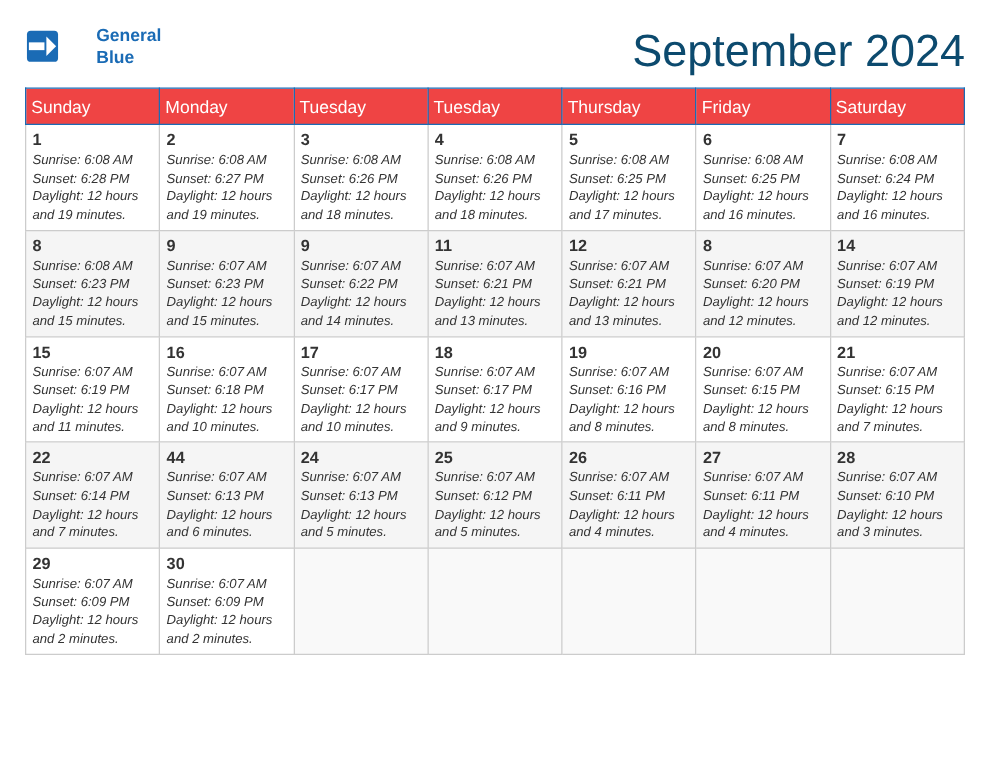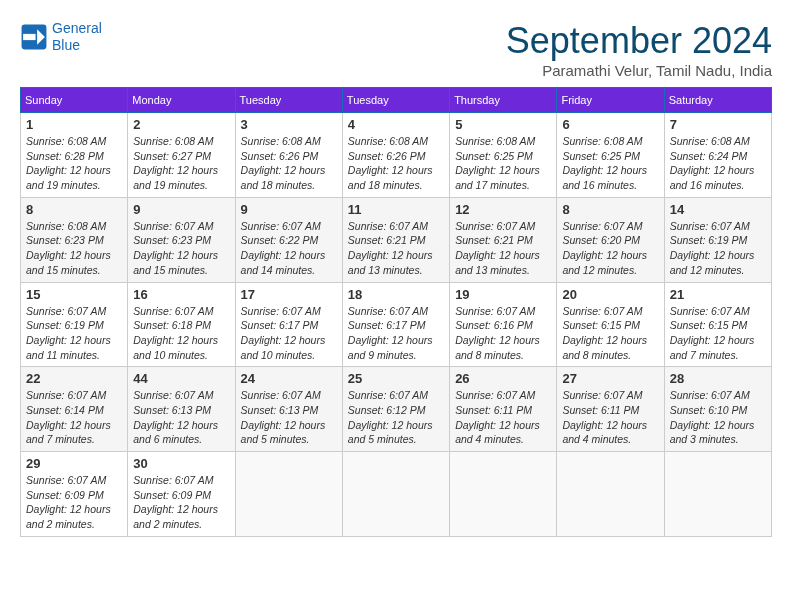--- a/index.html
+++ b/index.html
@@ -16,23 +16,24 @@
       justify-content: space-between;
       margin-bottom: 8px;
     }
     .logo {
       display: flex;
       align-items: center;
       gap: 4px;
     }
     .logo-text {
       font-size: 14px;
-      font-weight: normal;
+      font-weight: bold;
       color: #333;
       line-height: 1.2;
+      margin-left: 25px;
     }
     .logo-text span {
       color: #1a6bb5;
     }
     .logo-icon {
       width: 28px;
       height: 28px;
     }
     .title-block {
       text-align: right;
@@ -45,25 +46,25 @@
     .location-title {
       font-size: 15px;
       color: #555;
     }
     .calendar-table {
       width: 100%;
       border-collapse: collapse;
       font-size: 11px;
     }
     .calendar-table th {
-      background-color: #6d28d9;
+      background-color: #ef4444;
       color: #fff;
       padding: 6px 4px;
       text-align: left;
-      font-size: 11px;
+      font-size: 14px;
       font-weight: normal;
       border: 1px solid #1a6bb5;
     }
     .calendar-table td {
       border: 1px solid #ccc;
       vertical-align: top;
       padding: 4px 5px;
       width: calc(100% / 7);
       min-height: 80px;
       height: 80px;
@@ -100,21 +101,20 @@
         <polygon points="22,8 32,18 22,28" fill="white"></polygon>
         <rect x="4" y="14" width="16" height="8" fill="white"></rect>
       </svg>
       <div class="logo-text">
         <span>General</span><br>
         <span style="color:#1a6bb5;">Blue</span>
       </div>
     </div>
     <div class="title-block">
       <div class="month-title">September 2024</div>
-      <div class="location-title">Paramathi Velur, Tamil Nadu, India</div>
     </div>
   </div>
 
   <table class="calendar-table">
     <thead>
       <tr>
       <th>Sunday</th>
           <th>Monday</th>
           <th>Tuesday</th>
           <th>Tuesday</th>

